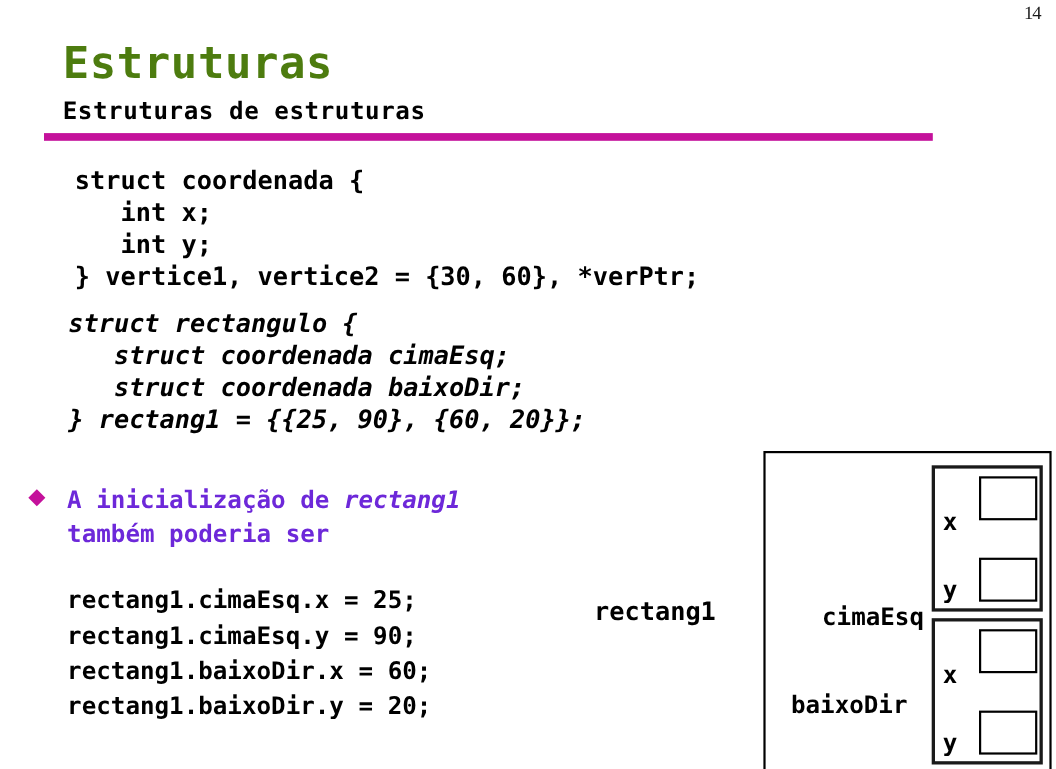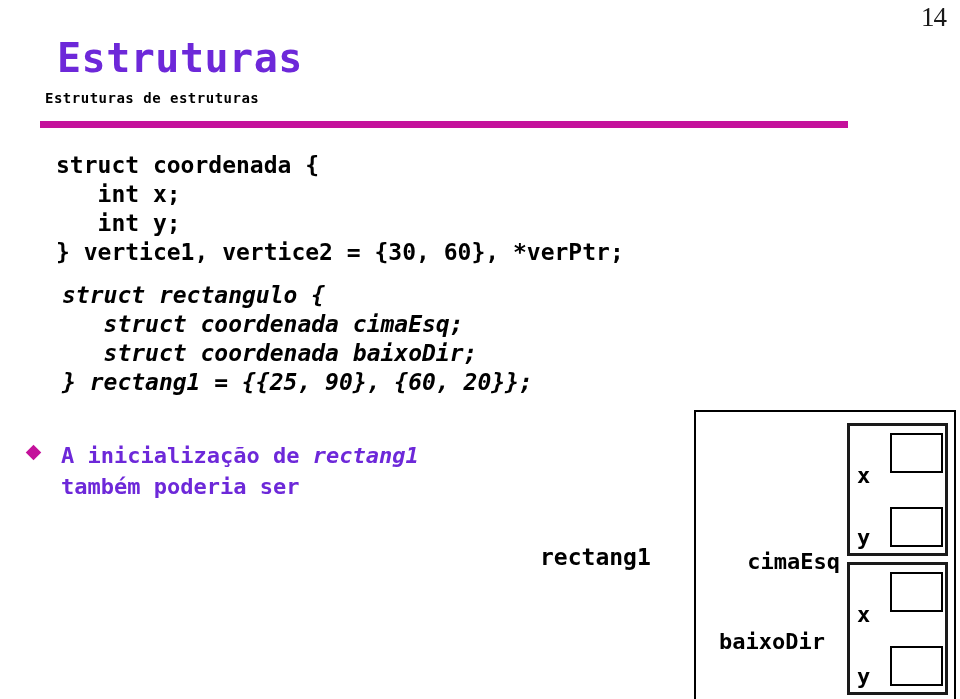--- a/index.html
+++ b/index.html
@@ -17,44 +17,44 @@
     background: #ffffff;
     overflow: hidden;
   }
 
   
   .slide-number {
     position: absolute;
     right: 14px;
     top: 2px;
     font-family: "Liberation Serif", "DejaVu Serif", serif;
-    font-size: 27px;
+    font-size: 17px;
     color: #1a1a1a;
     letter-spacing: -1px;
   }
 
   
   .title {
     position: absolute;
     left: 57px;
     top: 38px;
     font-family: "DejaVu Sans Mono", monospace;
     font-weight: bold;
     font-size: 40px;
-    color: #6d28d9;
+    color: #4d7c0f;
     letter-spacing: 0.5px;
     line-height: 1.0;
   }
   .subtitle {
     position: absolute;
-    left: 45px;
+    left: 57px;
     top: 91px;
     font-family: "DejaVu Sans Mono", monospace;
     font-weight: bold;
-    font-size: 14px;
+    font-size: 22px;
     color: #000000;
     letter-spacing: 0.5px;
     line-height: 1.0;
   }
   .rule {
     position: absolute;
     left: 40px;
     top: 121px;
     width: 808px;
     height: 7px;
@@ -65,21 +65,21 @@
   .code-block {
     position: absolute;
     font-family: "DejaVu Sans Mono", monospace;
     font-weight: bold;
     font-size: 23px;
     line-height: 29px;
     color: #000000;
     white-space: pre;
   }
   #code-coordenada {
-    left: 56px;
+    left: 68px;
     top: 151px;
   }
   #code-rectangulo {
     left: 62px;
     top: 281px;
     font-style: italic;
   }
 
   
   .bullet-row {
@@ -243,20 +243,24 @@
    struct coordenada cimaEsq;
    struct coordenada baixoDir;
 } rectang1 = {{25, 90}, {60, 20}};</div>
 
   <div class="bullet-row">
     <span class="bullet-diamond"></span>
     <div class="bullet-text"><span>A inicialização de </span><span class="ital">rectang1</span><span>
 também poderia ser</span></div>
   </div>
 
+  <div class="assign-block">rectang1.cimaEsq.x = 25;
+rectang1.cimaEsq.y = 90;
+rectang1.baixoDir.x = 60;
+rectang1.baixoDir.y = 20;</div>
 
   <div class="diagram-label" id="label-rectang1">rectang1</div>
 
   <div class="outer-box">
 
     <div class="group-name" id="name-cimaesq">cimaEsq</div>
     <div class="member-group" id="group-cimaesq">
       <div class="field-row r1">
         <span class="field-label">x</span>
         <span class="field-value-box"></span>

